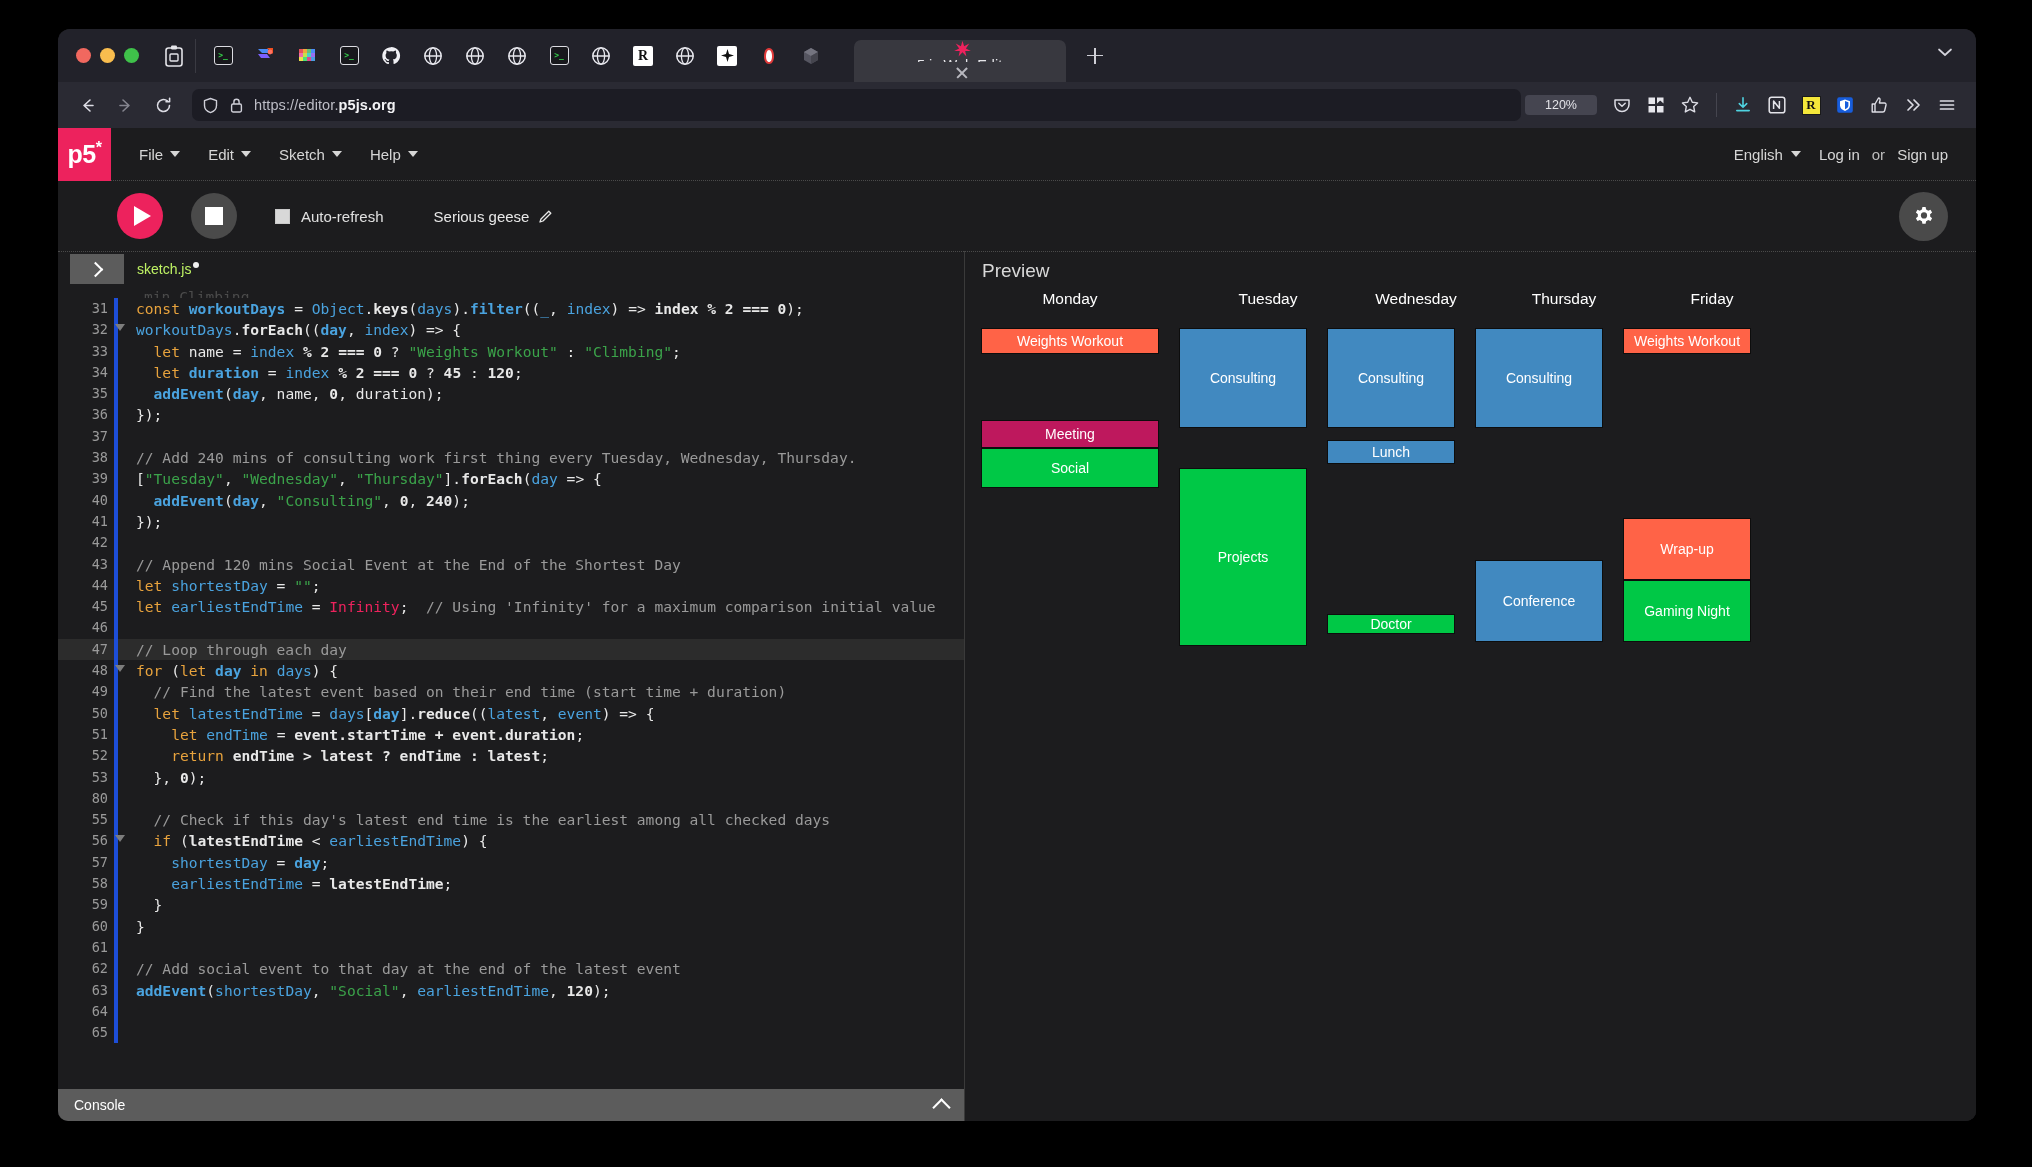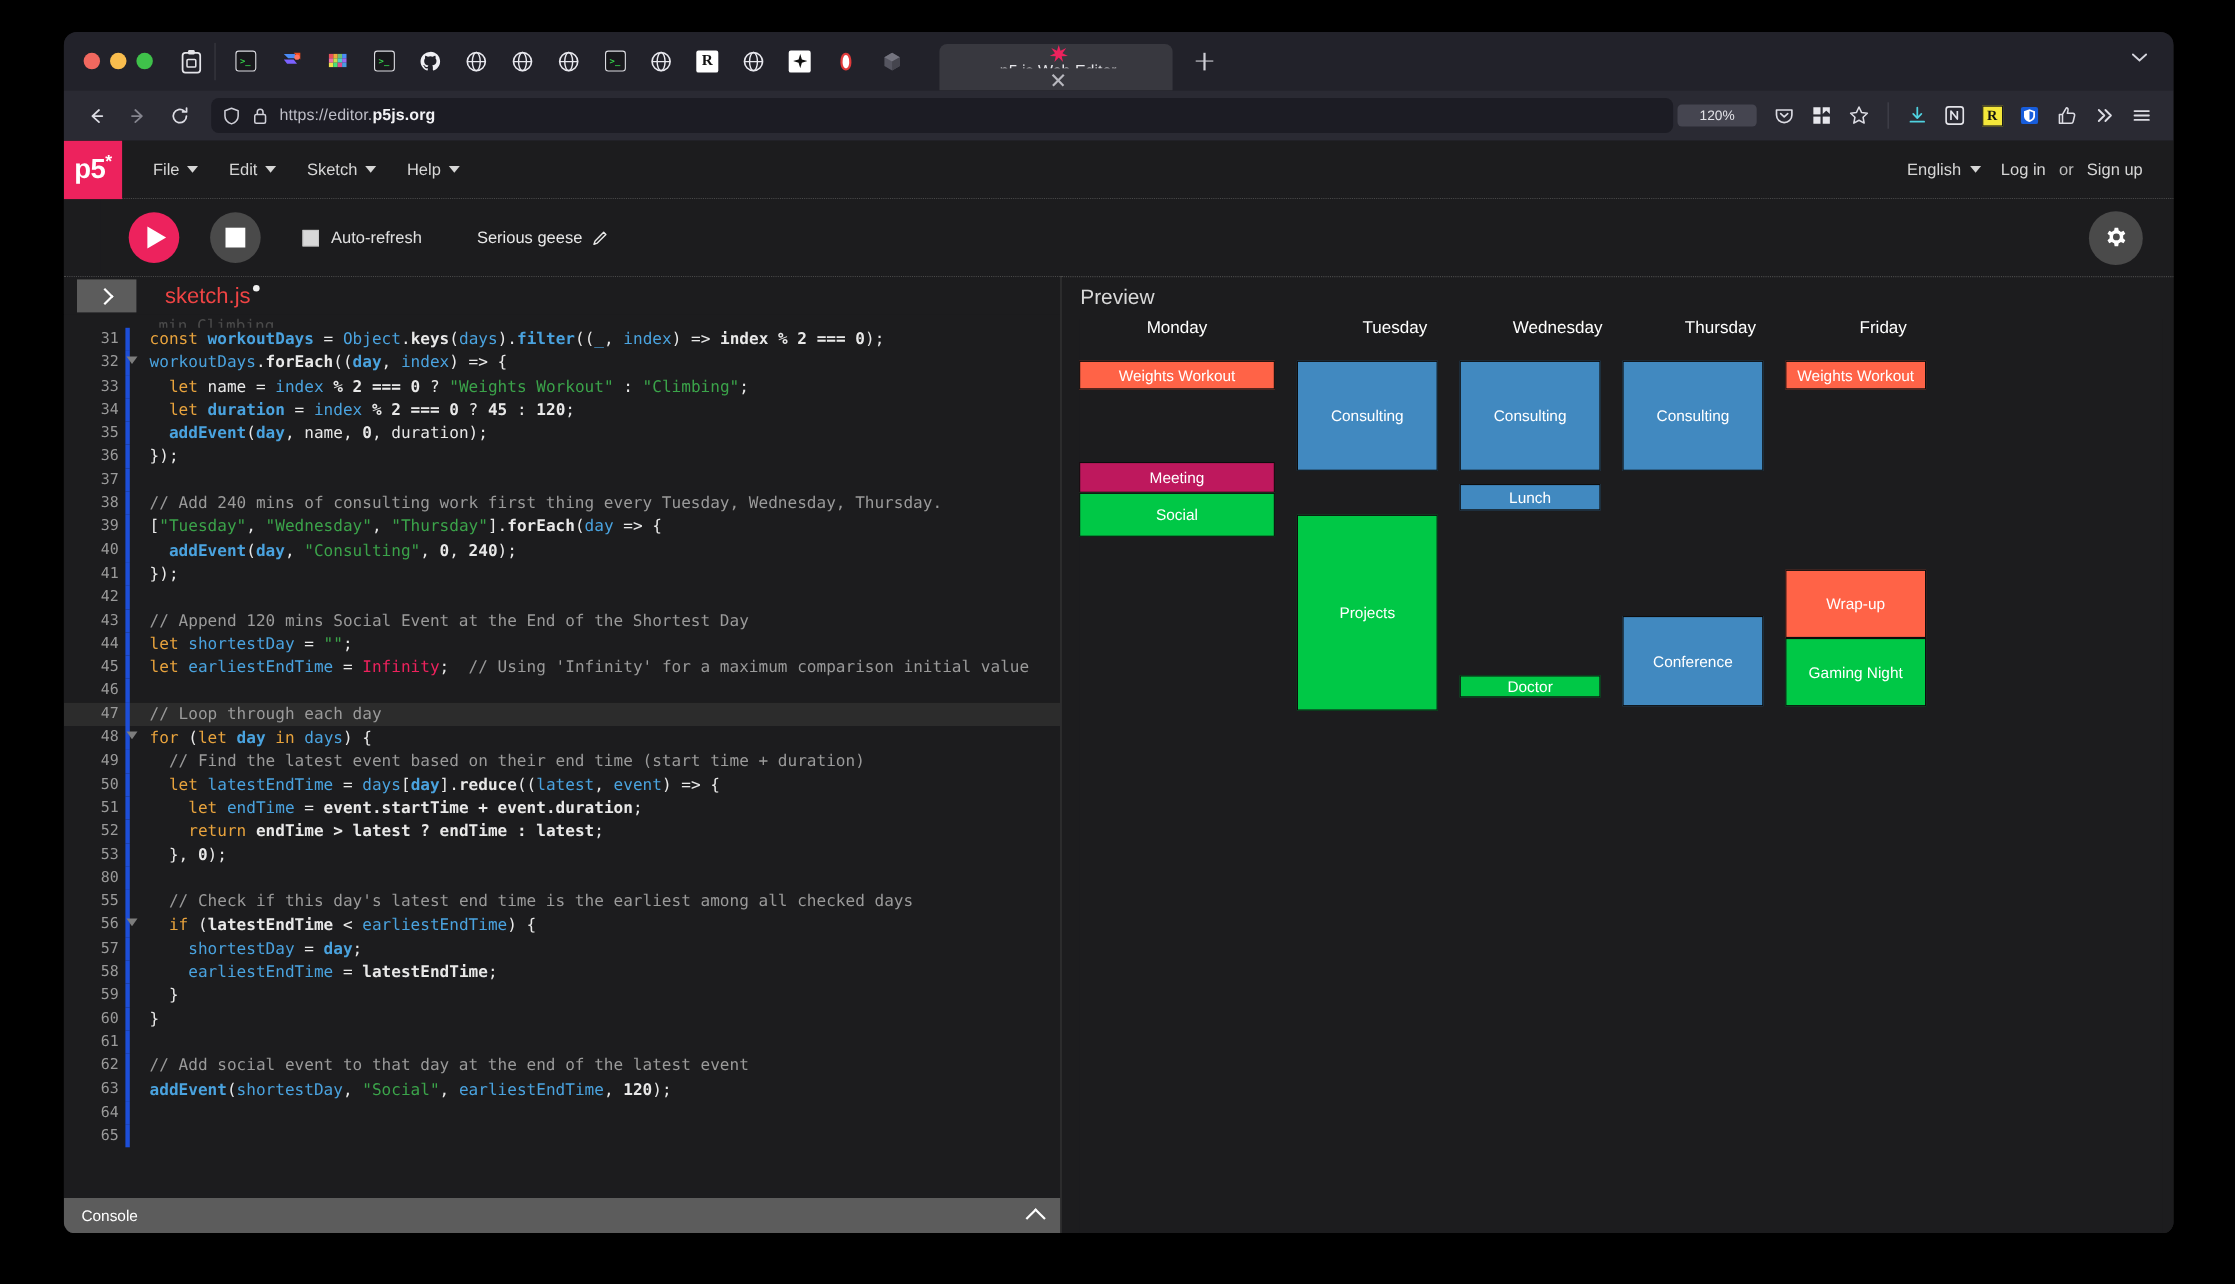--- a/index.html
+++ b/index.html
@@ -240,21 +240,21 @@
     display:flex; align-items:center; justify-content:center;
     margin-left: 12px;
   }
   .chevron-right {
     width: 11px; height: 11px;
     border-top: 2.4px solid #fff; border-right: 2.4px solid #fff;
     transform: rotate(45deg);
     margin-left: -3px;
   }
   .filename {
-    margin-left: 26px; font-size: 20px; color:#ef4444;
+    margin-left: 13px; font-size: 14px; color:#bef264;
     display:flex; align-items:flex-start; gap: 2px;
   }
   .unsaved-dot {
     width:6px;height:6px;border-radius:50%;background:#f0f0f0;
     display:block; margin-top: 1px;
   }
 
   .codewrap {
     flex:1; min-height:0; position:relative;
     background: #1c1c1e;

